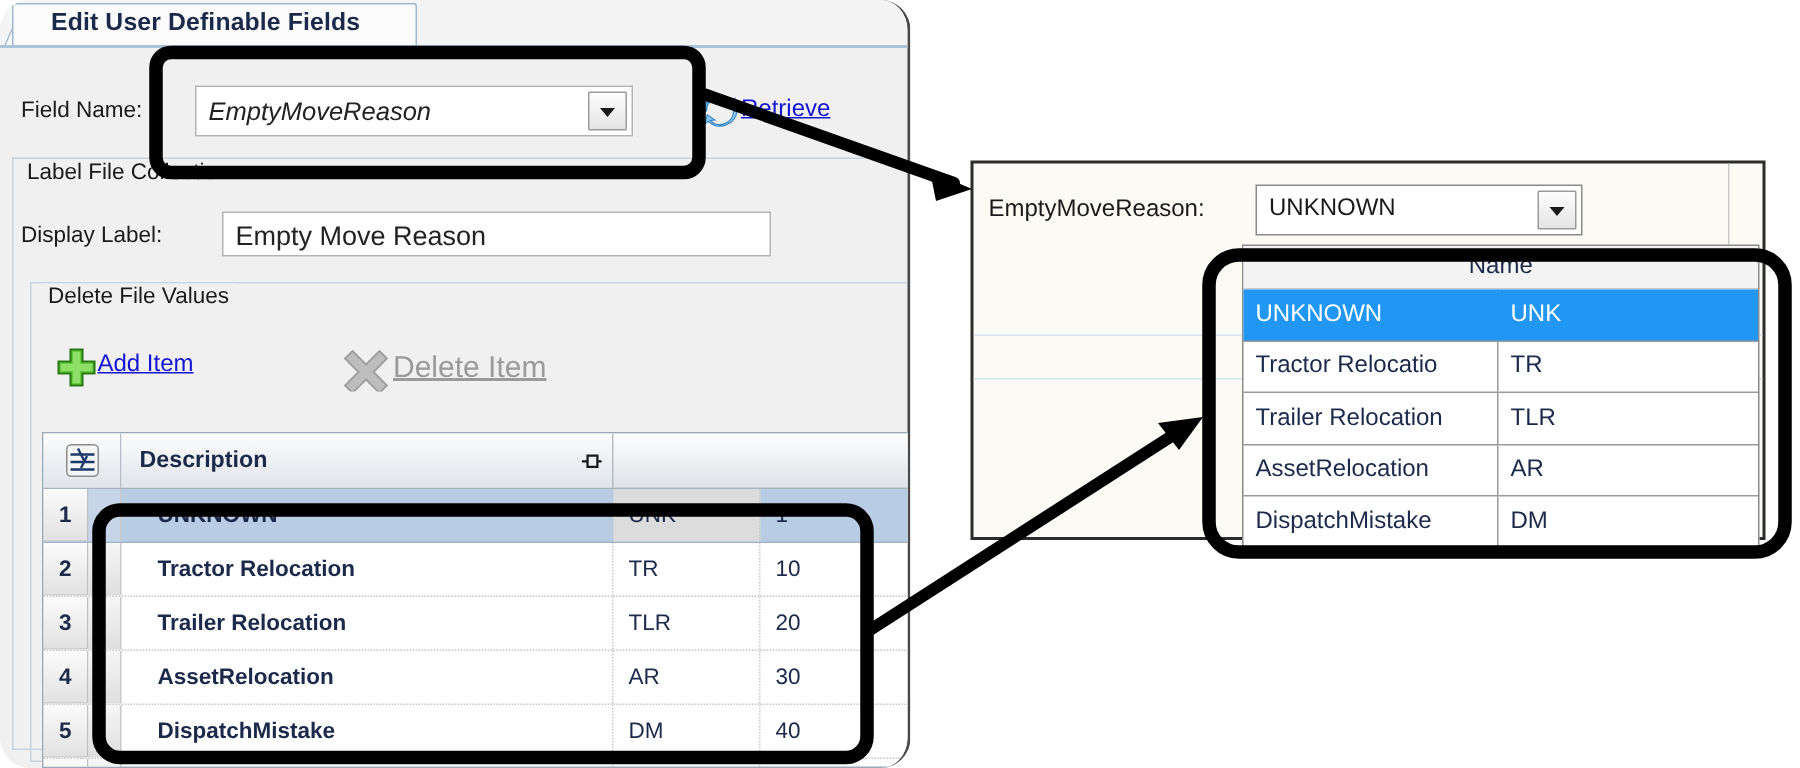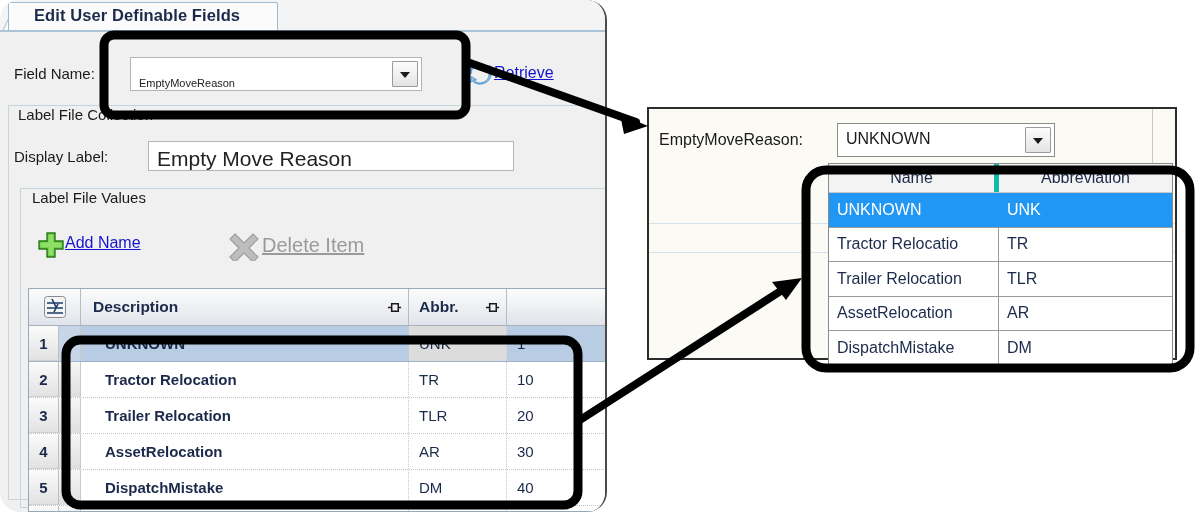--- a/index.html
+++ b/index.html
@@ -45,21 +45,21 @@
   }
   .lbl{
     font-size:15px;color:#1a1a1a;white-space:nowrap;
   }
   .lbl-fieldname{position:absolute;left:14px;top:65px;}
   .combo-fieldname{
     position:absolute;left:130px;top:57px;width:292px;height:34px;
     background:#ffffff;border:1px solid #b4b4b4;box-sizing:border-box;
   }
   .combo-fieldname .ctext{
-    position:absolute;left:8px;top:19px;font-size:11px;color:#222;white-space:nowrap;
+    position:absolute;left:8px;top:7px;font-size:17px;color:#222;white-space:nowrap;font-style:italic;
   }
   .combo-btn{
     position:absolute;right:3px;top:3px;width:26px;height:26px;
     background:linear-gradient(#fdfdfd,#e4e4e4);
     border:1px solid #9a9a9a;box-sizing:border-box;border-radius:1px;
   }
   .combo-btn .caret{
     position:absolute;left:50%;top:50%;margin-left:-5px;margin-top:-2px;
     width:0;height:0;border-left:5px solid transparent;border-right:5px solid transparent;
     border-top:6px solid #1a1a1a;
@@ -81,21 +81,21 @@
     position:absolute;left:14px;top:106px;background:#f0f0f0;padding:0 4px;
     font-size:15px;color:#1a1a1a;white-space:nowrap;
   }
 
   .lbl-display{position:absolute;left:14px;top:148px;}
   .input-display{
     position:absolute;left:148px;top:141px;width:366px;height:30px;
     background:#ffffff;border:1px solid #b4b4b4;box-sizing:border-box;
   }
   .input-display .ctext{
-    position:absolute;left:8px;top:5px;font-size:21px;color:#222;white-space:nowrap;
+    position:absolute;left:8px;top:5px;font-size:18px;color:#222;white-space:nowrap;
   }
 
   .grp-values{
     position:absolute;left:20px;top:188px;width:585px;height:320px;
     border:1px solid #c6d4de;border-right:none;box-sizing:border-box;
   }
   .grp-values-title{
     position:absolute;left:28px;top:189px;background:#f0f0f0;padding:0 4px;
     font-size:15px;color:#1a1a1a;white-space:nowrap;
   }
@@ -179,21 +179,21 @@
   .rp-vline{position:absolute;right:22px;top:0;width:1px;height:253px;background:#c9c9c9;}
 
   
   .dropdown{
     position:absolute;left:828px;top:163px;width:345px;
     background:#ffffff;border:1px solid #8a8a8a;box-sizing:border-box;
   }
   .dd-head{display:flex;height:28px;background:#f3f3f3;border-bottom:1px solid #c8c8c8;}
   .dd-head .dh{
     flex:0 0 170px;display:flex;align-items:center;justify-content:center;
-    font-size:16px;color:#1b2a4a;border-right:5px solid #14b8a6;box-sizing:border-box;
+    font-size:16px;color:#1b2a4a;border-right:1px solid #14b8a6;box-sizing:border-box;
   }
   .dd-head .dh:last-child{flex:1;border-right:none;}
   .dd-row{display:flex;height:33.5px;border-bottom:1px solid #9a9a9a;}
   .dd-row:last-child{border-bottom:none;}
   .dd-row .dc{
     flex:0 0 170px;display:flex;align-items:center;padding-left:8px;
     font-size:16px;color:#1b2a4a;border-right:1px solid #9a9a9a;box-sizing:border-box;
     white-space:nowrap;overflow:hidden;
   }
   .dd-row .dc:last-child{flex:1;border-right:none;}
@@ -235,28 +235,28 @@
 
     <div class="grp-collection"></div>
     <div class="grp-collection-title">Label File Collection</div>
 
     <div class="lbl lbl-display">Display Label:</div>
     <div class="input-display">
       <div class="ctext">Empty Move Reason</div>
     </div>
 
     <div class="grp-values"></div>
-    <div class="grp-values-title">Label File Values</div>
+    <div class="grp-values-title">Delete File Values</div>
 
     <div class="additem">
       <svg class="plus-icon" viewBox="0 0 30 30">
         <path d="M11 3h8v8h8v8h-8v8h-8v-8H3v-8h8z" fill="#5cc433" stroke="#2e7a18" stroke-width="1.4"></path>
         <path d="M12.5 4.5h5v8h8v5h-8v8h-5v-8h-8v-5h8z" fill="#9ee87a" opacity=".75"></path>
       </svg>
-      <div class="additem-label">Add Name</div>
+      <div class="additem-label">Add Item</div>
     </div>
 
     <div class="delitem">
       <svg class="x-icon" viewBox="0 0 32 32">
         <path d="M7 5l9 9 9-9 5 5-9 9 9 9-5 5-9-9-9 9-5-5 9-9-9-9z" fill="#bdbdbd" stroke="#9e9e9e" stroke-width="1.2"></path>
       </svg>
       <div class="delitem-label">Delete Item</div>
     </div>
 
     <div class="grid">
@@ -268,27 +268,20 @@
             <path d="M9 4l4 8M15 9l-4 8" stroke="#1b3a6b" stroke-width="1.6"></path>
           </svg>
         </div>
         <div class="gh gh-desc">
           <span>Description</span>
           <svg class="pin" viewBox="0 0 16 16">
             <rect x="5" y="4" width="7" height="8" fill="none" stroke="#1a1a1a" stroke-width="1.6"></rect>
             <path d="M1 8h4M12 8h3" stroke="#1a1a1a" stroke-width="1.6"></path>
           </svg>
         </div>
-        <div class="gh gh-abbr">
-          <span>Abbr.</span>
-          <svg class="pin" viewBox="0 0 16 16">
-            <rect x="5" y="4" width="7" height="8" fill="none" stroke="#1a1a1a" stroke-width="1.6"></rect>
-            <path d="M1 8h4M12 8h3" stroke="#1a1a1a" stroke-width="1.6"></path>
-          </svg>
-        </div>
       </div>
 
       <div class="grow sel">
         <div class="rn">1</div>
         <div class="ind"></div>
         <div class="c-desc">UNKNOWN</div>
         <div class="c-abbr">UNK</div>
         <div class="c-code">1</div>
       </div>
       <div class="grow">
@@ -340,21 +333,20 @@
     </div>
 
     <div class="rp-rule" style="top:114px"></div>
     <div class="rp-rule" style="top:143px"></div>
     <div class="rp-vline"></div>
   </div>
 
   <div class="dropdown">
     <div class="dd-head">
       <div class="dh">Name</div>
-      <div class="dh">Abbreviation</div>
     </div>
     <div class="dd-row sel">
       <div class="dc">UNKNOWN</div>
       <div class="dc">UNK</div>
     </div>
     <div class="dd-row">
       <div class="dc">Tractor Relocatio</div>
       <div class="dc">TR</div>
     </div>
     <div class="dd-row">

